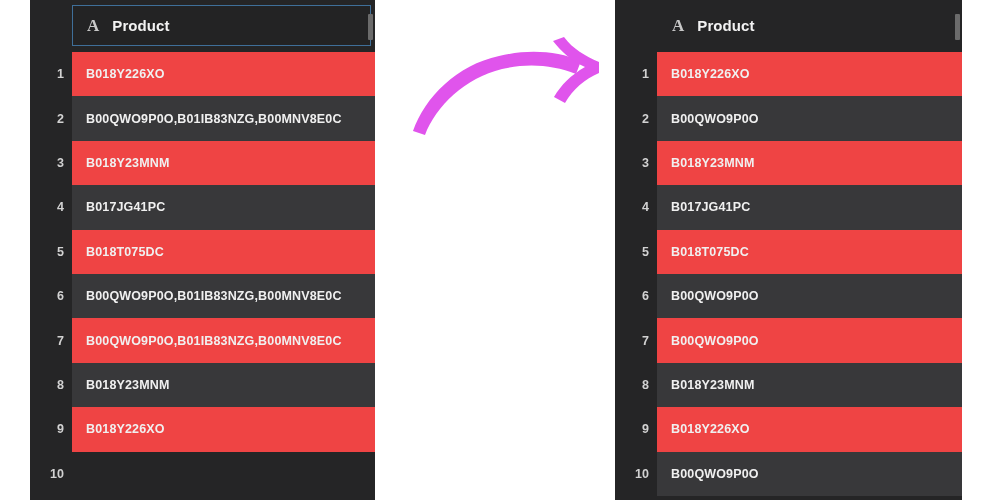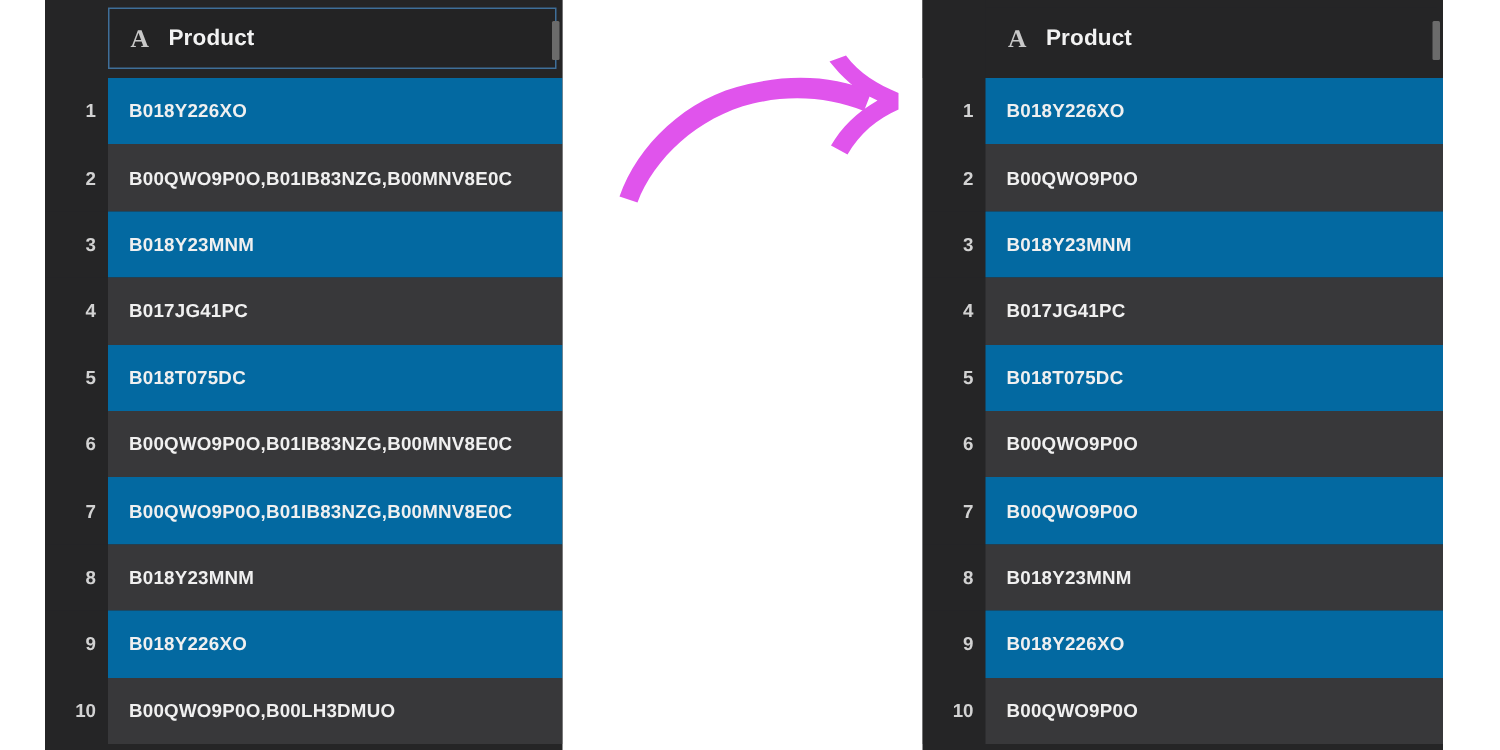--- a/index.html
+++ b/index.html
@@ -114,21 +114,21 @@
     align-items: center;
     padding-left: 14px;
     padding-right: 4px;
     font-size: 12.5px;
     font-weight: bold;
     color: #f0f0f0;
     letter-spacing: 0.15px;
     white-space: nowrap;
     overflow: hidden;
   }
-  .grid-row.odd  .row-cell { background: #0369a1; }
+  .grid-row.odd  .row-cell { background: #ef4444; }
   .grid-row.even .row-cell { background: #38383a; }
 
   
   .arrow-wrap {
     position: absolute;
     left: 395px;
     top: 35px;
     width: 215px;
     height: 115px;
   }
@@ -180,21 +180,20 @@
     <div class="grid-row even">
       <div class="row-num">8</div>
       <div class="row-cell">B018Y23MNM</div>
     </div>
     <div class="grid-row odd">
       <div class="row-num">9</div>
       <div class="row-cell">B018Y226XO</div>
     </div>
     <div class="grid-row even">
       <div class="row-num">10</div>
-      <div class="row-cell">B00QWO9P0O,B00LH3DMUO</div>
     </div>
   </div>
 </div>
 
 <div class="arrow-wrap">
   <svg width="215" height="115" viewBox="0 0 215 115">
     <path d="M18,96
              C30,62 62,30 104,21
              C134,14 162,16 186,26
              L181,39

